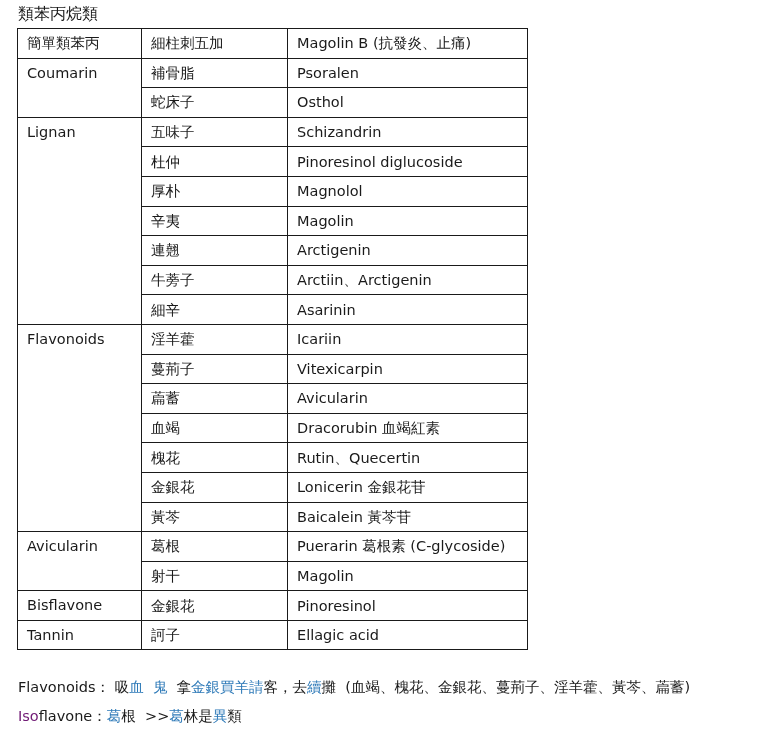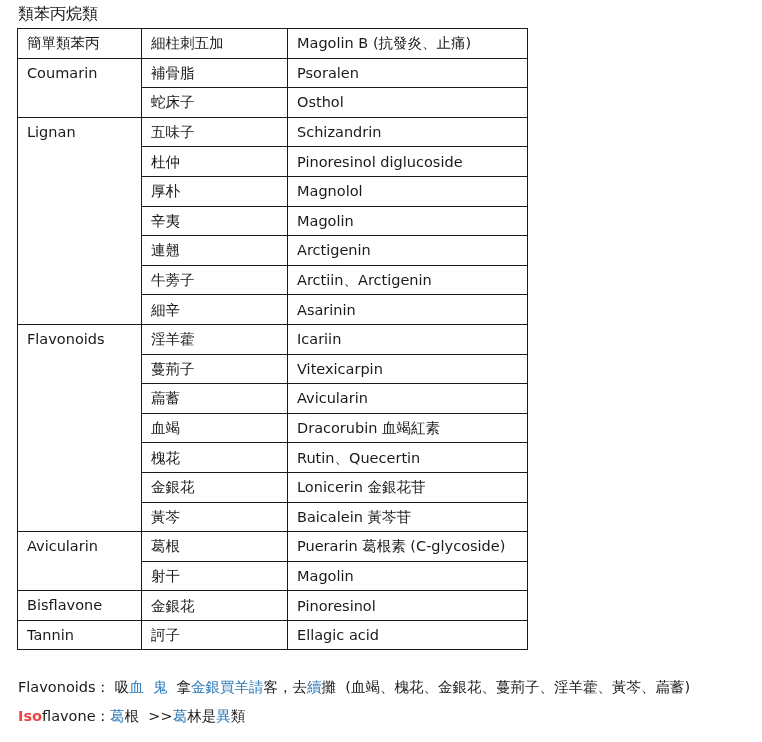--- a/index.html
+++ b/index.html
@@ -143,15 +143,15 @@
       <td class="c3">Ellagic acid</td>
     </tr>
   </tbody>
 </table>
 
 <div class="notes">
   <div>
     <span>Flavonoids：  吸</span><span class="hl" style="color: rgb(46, 122, 184);">血</span><span style="white-space:pre">  </span><span class="hl" style="color: rgb(46, 122, 184);">鬼</span><span style="white-space:pre">  拿</span><span class="hl" style="color: rgb(46, 122, 184);">金銀買羊請</span><span>客，去</span><span class="hl" style="color: rgb(46, 122, 184);">續</span><span style="white-space:pre">攤  (血竭、槐花、金銀花、蔓荊子、淫羊藿、黃芩、萹蓄)</span>
   </div>
   <div>
-    <span class="hl" style="color: #ef4444; font-weight: bold;">Iso</span><span>flavone：</span><span class="hl" style="color: rgb(46, 122, 184);">葛</span><span style="white-space:pre">根  &gt;&gt;</span><span class="hl" style="color: rgb(46, 122, 184);">葛</span><span>林是</span><span class="hl" style="color: rgb(46, 122, 184);">異</span><span>類</span>
+    <span class="hl" style="color: #701a75;">Iso</span><span>flavone：</span><span class="hl" style="color: rgb(46, 122, 184);">葛</span><span style="white-space:pre">根  &gt;&gt;</span><span class="hl" style="color: rgb(46, 122, 184);">葛</span><span>林是</span><span class="hl" style="color: rgb(46, 122, 184);">異</span><span>類</span>
   </div>
 </div>
 
 </body></html>

